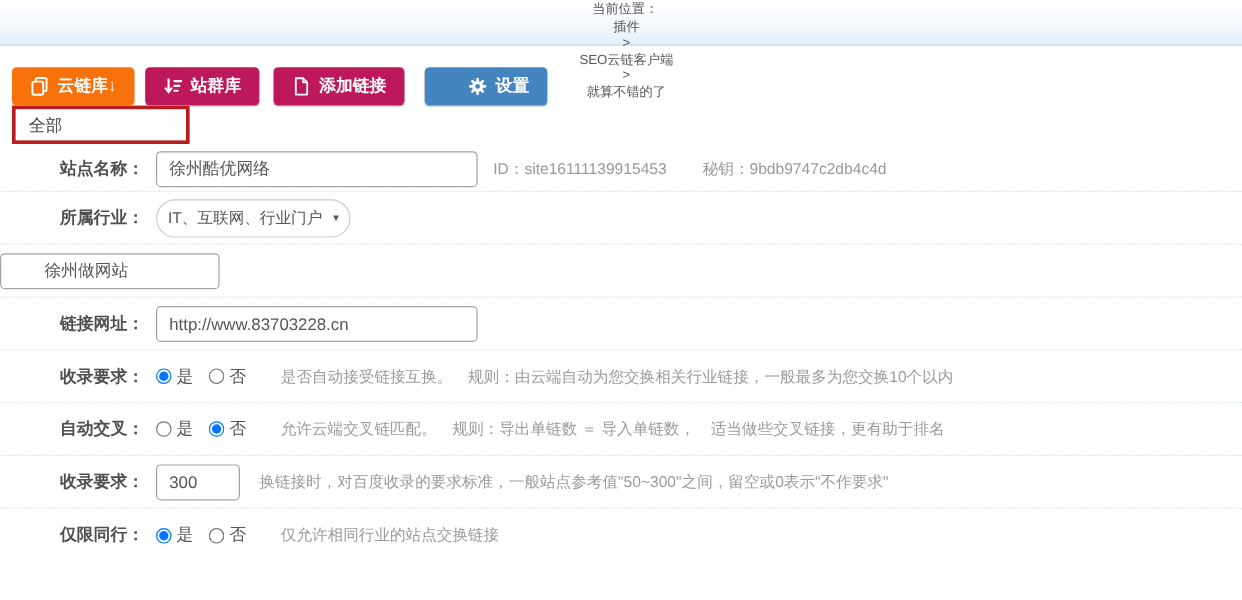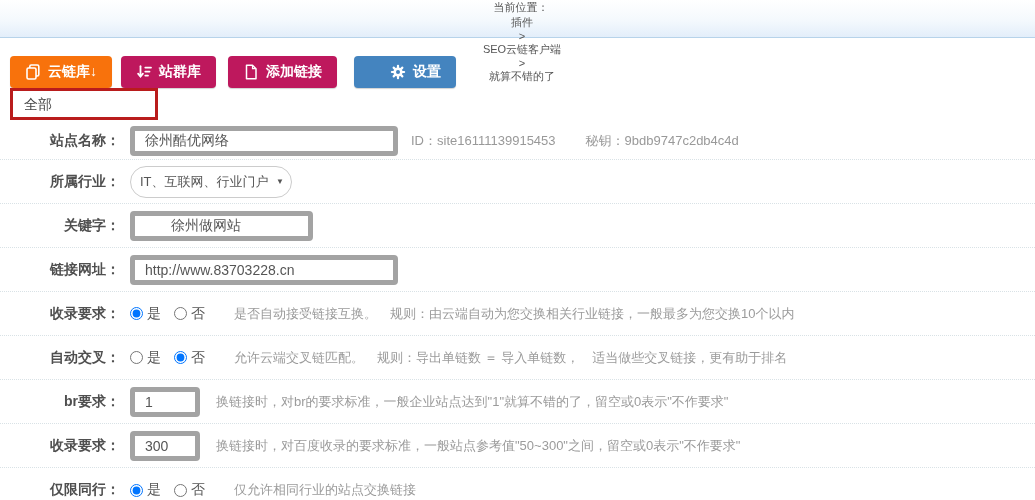--- a/index.html
+++ b/index.html
@@ -27,21 +27,21 @@
   .dropdown-panel { position:absolute; left:10px; top:88px; width:148px; background:#fff;
     border:3px solid #b91c1c; z-index:9; }
   .dropdown-item { height:26px; line-height:26px; padding-left:11px; font-size:14px; color:#444; cursor:pointer; }
   
   .form { margin-top:34px; }
   .form-row { display:flex; align-items:center; min-height:44px; border-bottom:1px dotted #d9e2e6; }
   .form-row:first-child { min-height:38px; }
   .form-row:last-child { border-bottom:none; }
   .flabel { width:130px; text-align:right; padding-right:10px; font-size:14px; font-weight:bold;
     color:#4f4f4f; flex:0 0 130px; }
-  .tinput { height:30px; border:5px solid #a3a3a3; border-radius:4px; padding:0 10px; font-size:14px;
+  .tinput { height:30px; border:1px solid #a3a3a3; border-radius:4px; padding:0 10px; font-size:14px;
     color:#555; font-family:"Liberation Sans","DejaVu Sans",sans-serif; outline:none; }
   .w-site { width:268px; } .w-key { width:183px;padding-left:36px; } .w-url { width:268px; } .w-num { width:70px; }
   .meta { font-size:13px; color:#999; margin-left:13px; }
   .meta + .meta { margin-left:30px; }
   .help { font-size:13px; color:#9b9b9b; margin-left:16px; white-space:nowrap; }
   .selwrap { position:relative; display:inline-flex; align-items:center; }
   .selwrap select { height:32px; width:162px; border:1px solid #ccc; border-radius:16px;
     font-size:13px; color:#555; padding:0 22px 0 9px; appearance:none; -webkit-appearance:none;
     background:#fff; outline:none; font-family:"Liberation Sans","DejaVu Sans",sans-serif; }
   .selwrap .chev { position:absolute; right:8px; font-size:8px; color:#555; pointer-events:none; }
@@ -128,21 +128,20 @@
     <span class="flabel">所属行业：</span>
     <span class="selwrap">
       <select>
         <option>IT、互联网、行业门户</option>
       </select>
       <span class="chev">▼</span>
     </span>
   </div>
 
   <div class="form-row">
-    <span class="flabel">关键字：</span>
     <input class="tinput w-key" type="text" value="徐州做网站" style="">
   </div>
 
   <div class="form-row">
     <span class="flabel">链接网址：</span>
     <input class="tinput w-url" type="text" value="http://www.83703228.cn" style="">
   </div>
 
   <div class="form-row">
     <span class="flabel">收录要求：</span>
@@ -159,25 +158,20 @@
     <span class="flabel">自动交叉：</span>
     <span class="radios">
       <input type="radio" name="auto_cross" style="">
       <span class="rlabel">是</span>
       <input type="radio" name="auto_cross" checked="" style="">
       <span class="rlabel">否</span>
     </span>
     <span class="help">允许云端交叉链匹配。　规则：导出单链数 ＝ 导入单链数，　适当做些交叉链接，更有助于排名</span>
   </div>
 
-  <div class="form-row">
-    <span class="flabel">br要求：</span>
-    <input class="tinput w-num" type="text" value="1" style="">
-    <span class="help">换链接时，对br的要求标准，一般企业站点达到"1"就算不错的了，留空或0表示"不作要求"</span>
-  </div>
 
   <div class="form-row">
     <span class="flabel">收录要求：</span>
     <input class="tinput w-num" type="text" value="300" style="">
     <span class="help">换链接时，对百度收录的要求标准，一般站点参考值"50~300"之间，留空或0表示"不作要求"</span>
   </div>
 
   <div class="form-row">
     <span class="flabel">仅限同行：</span>
     <span class="radios">

